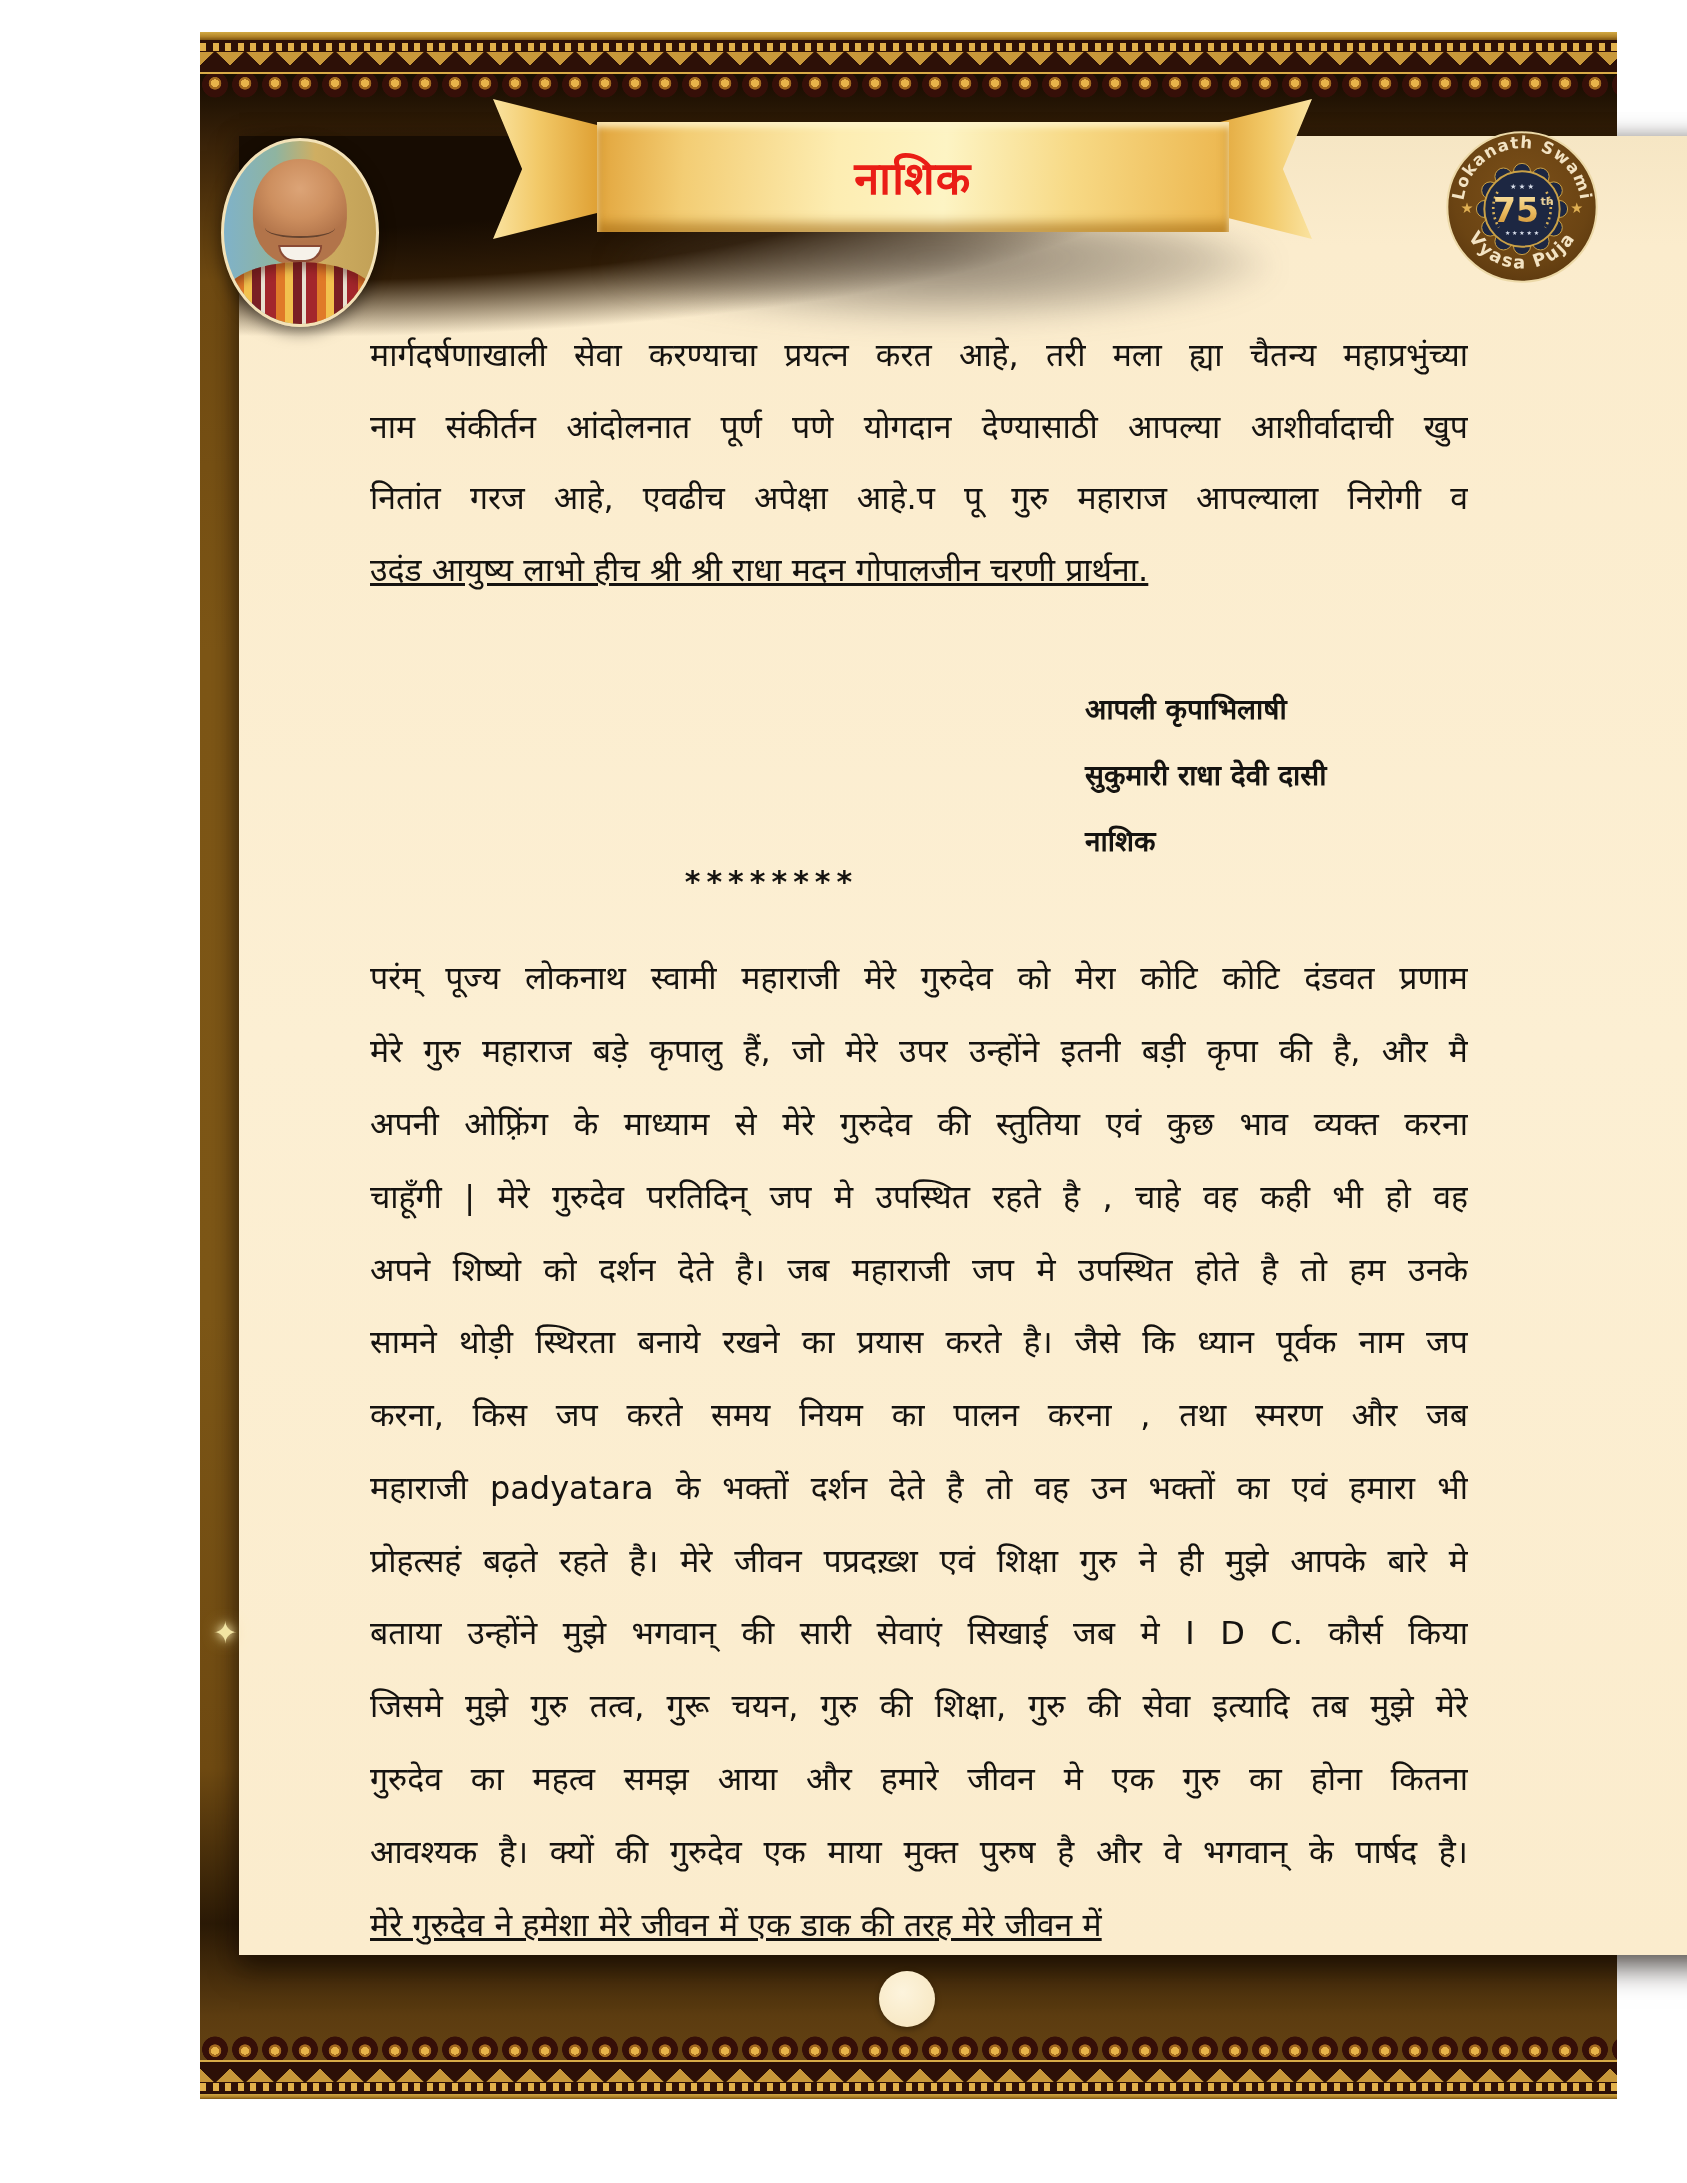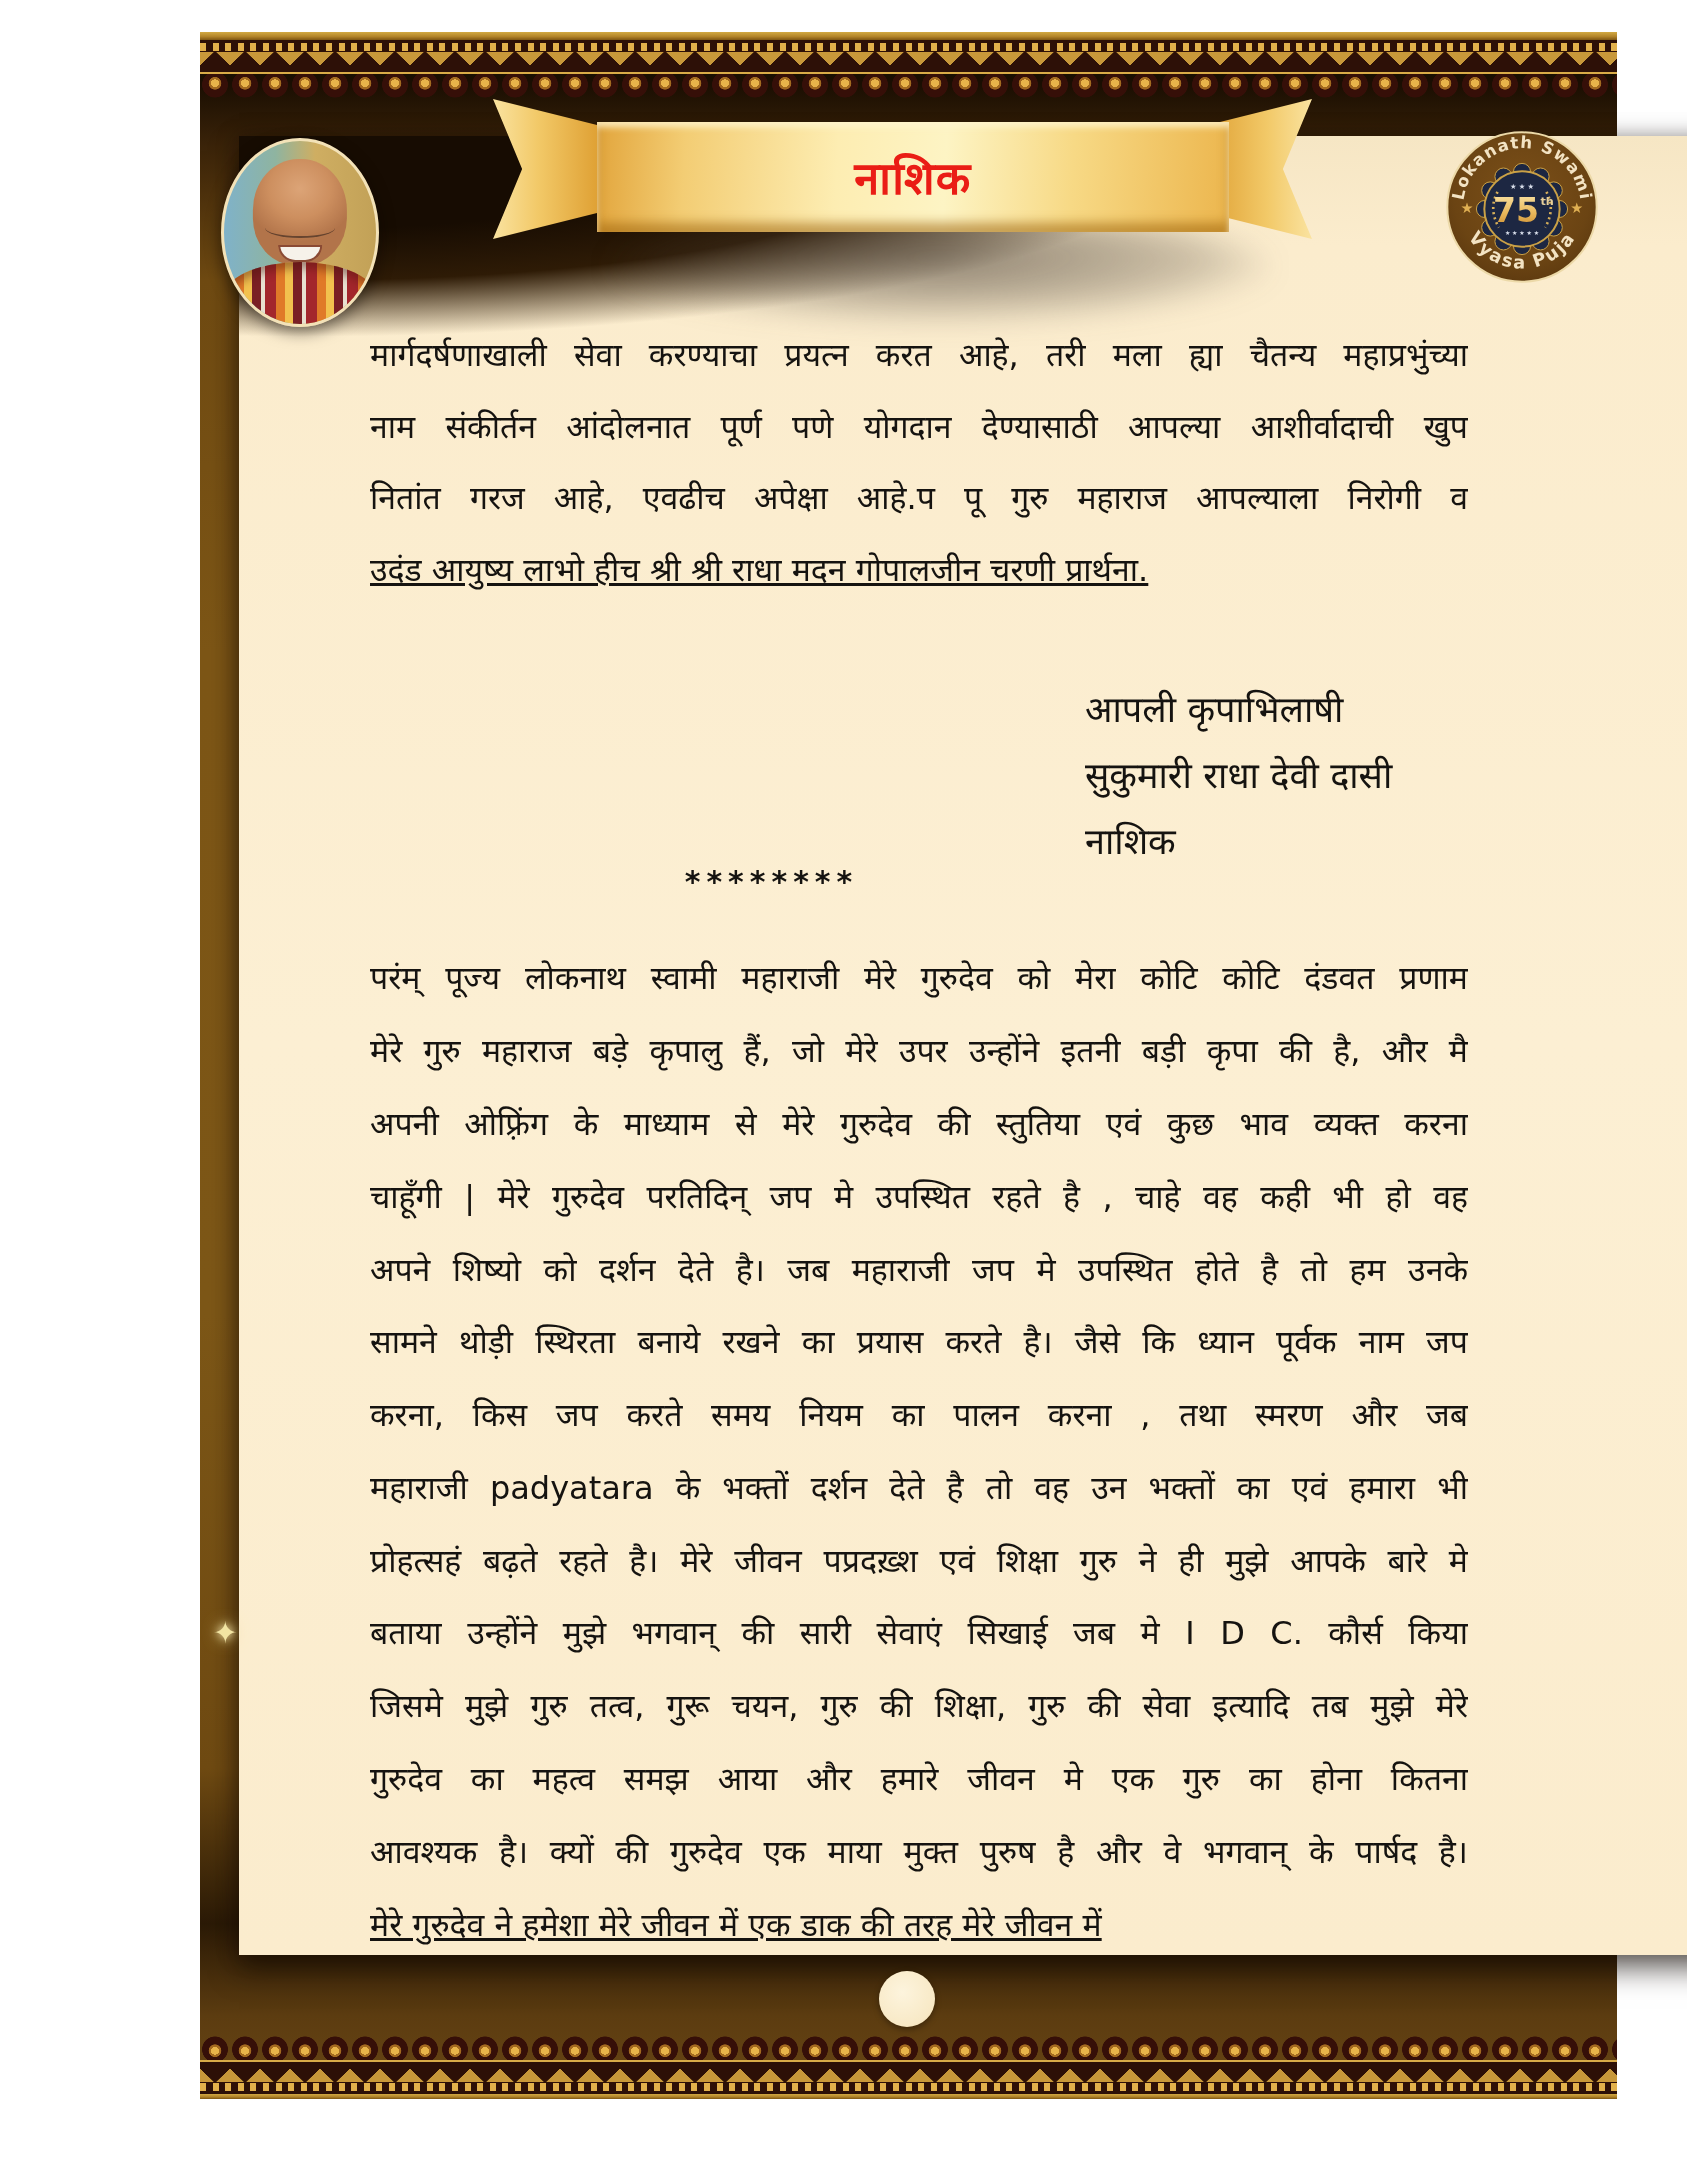--- a/index.html
+++ b/index.html
@@ -34,21 +34,21 @@
   .header-shade{position:absolute;left:0;top:0;width:880px;height:218px;pointer-events:none;
          background:radial-gradient(130% 118% at 8% 0%,#170c02 36%,#2e1b06 56%,rgba(46,27,6,0) 78%);}
   .ribbon-shadow{position:absolute;left:370px;top:79px;width:662px;height:106px;border-radius:50%;
          background:radial-gradient(ellipse at 50% 40%,rgba(66,56,48,.6) 0%,rgba(66,56,48,.25) 55%,transparent 75%);
          filter:blur(14.6px);}
   
   .letter{position:absolute;left:131px;top:0;width:1098px;color:#151310;}
   .bodyline{position:absolute;left:0;width:1098px;height:74px;font-size:32px;line-height:69px;
             white-space:nowrap;overflow:hidden;text-align:justify;text-align-last:justify;}
   .bodyline.last{text-align-last:left;text-decoration:underline;}
-  .sigline{position:absolute;font-size:36px;line-height:66px;white-space:nowrap;}
+  .sigline{position:absolute;font-size:28px;line-height:66px;white-space:nowrap;font-weight:bold;}
   .separator{position:absolute;left:420px;top:728px;width:225px;text-align:center;
              font-size:30px;letter-spacing:6px;font-weight:bold;color:#151310;}
   
   .ribbon{position:absolute;left:293px;top:67px;width:819px;height:165px;}
   .fold{position:absolute;top:0;width:112px;height:140px;
         background:linear-gradient(90deg,#fae3a0 0%,#f2c968 40%,#dd9c2e 100%);}
   .fold.left{left:0;clip-path:polygon(0% 0%,100% 20%,100% 80%,0% 100%,26% 50%);}
   .fold.right{right:0;background:linear-gradient(270deg,#fae3a0 0%,#f2c968 40%,#dd9c2e 100%);
         clip-path:polygon(100% 0%,0% 20%,0% 80%,100% 100%,74% 50%);}
   .ribbon-band{position:absolute;left:104px;top:22.5px;width:632px;height:110px;

